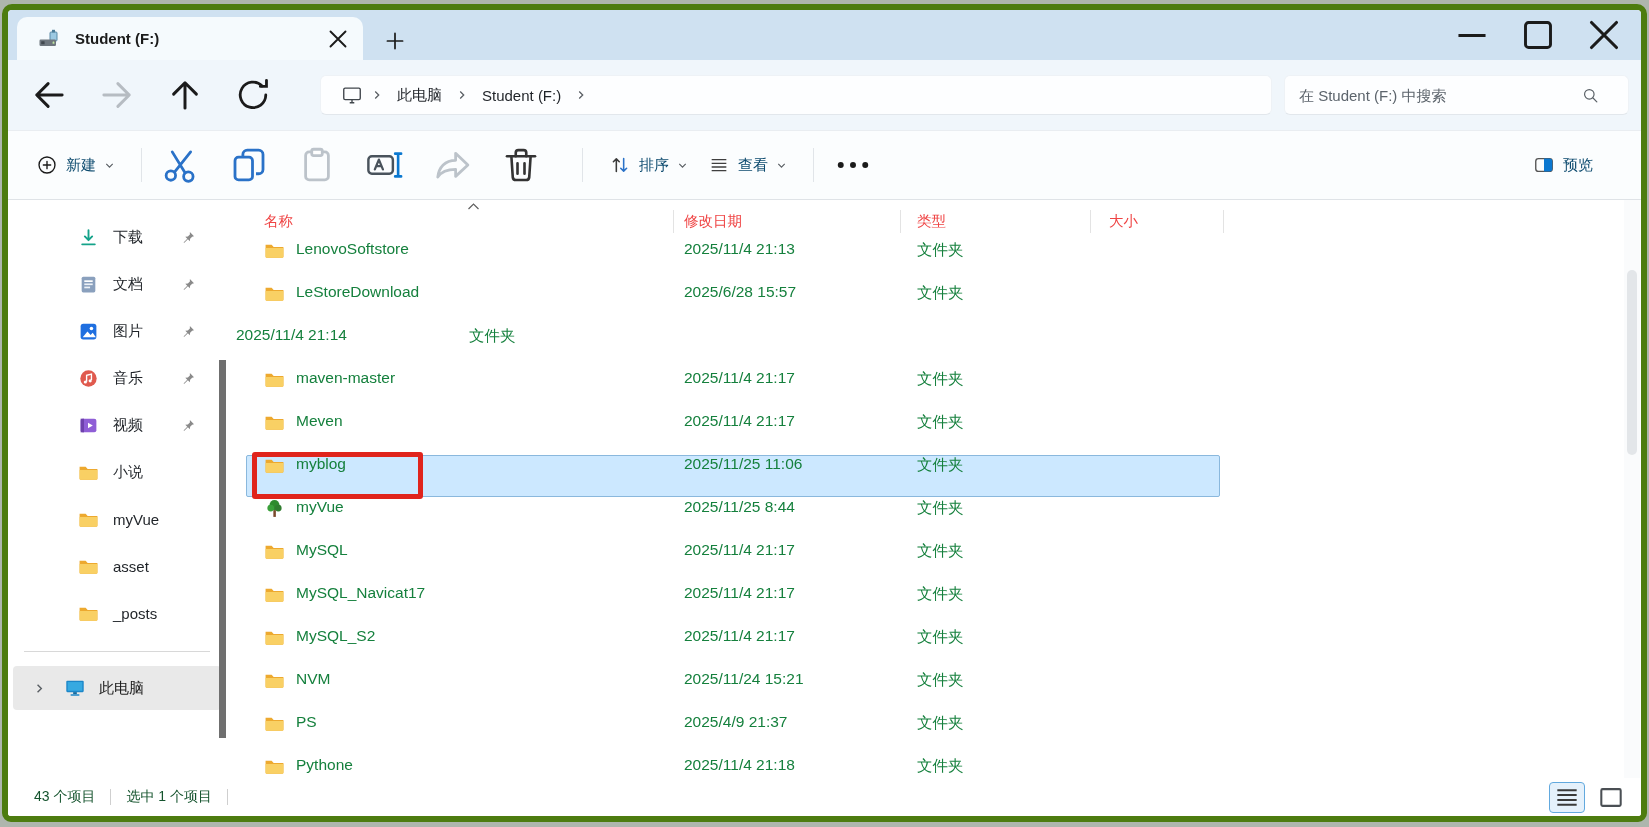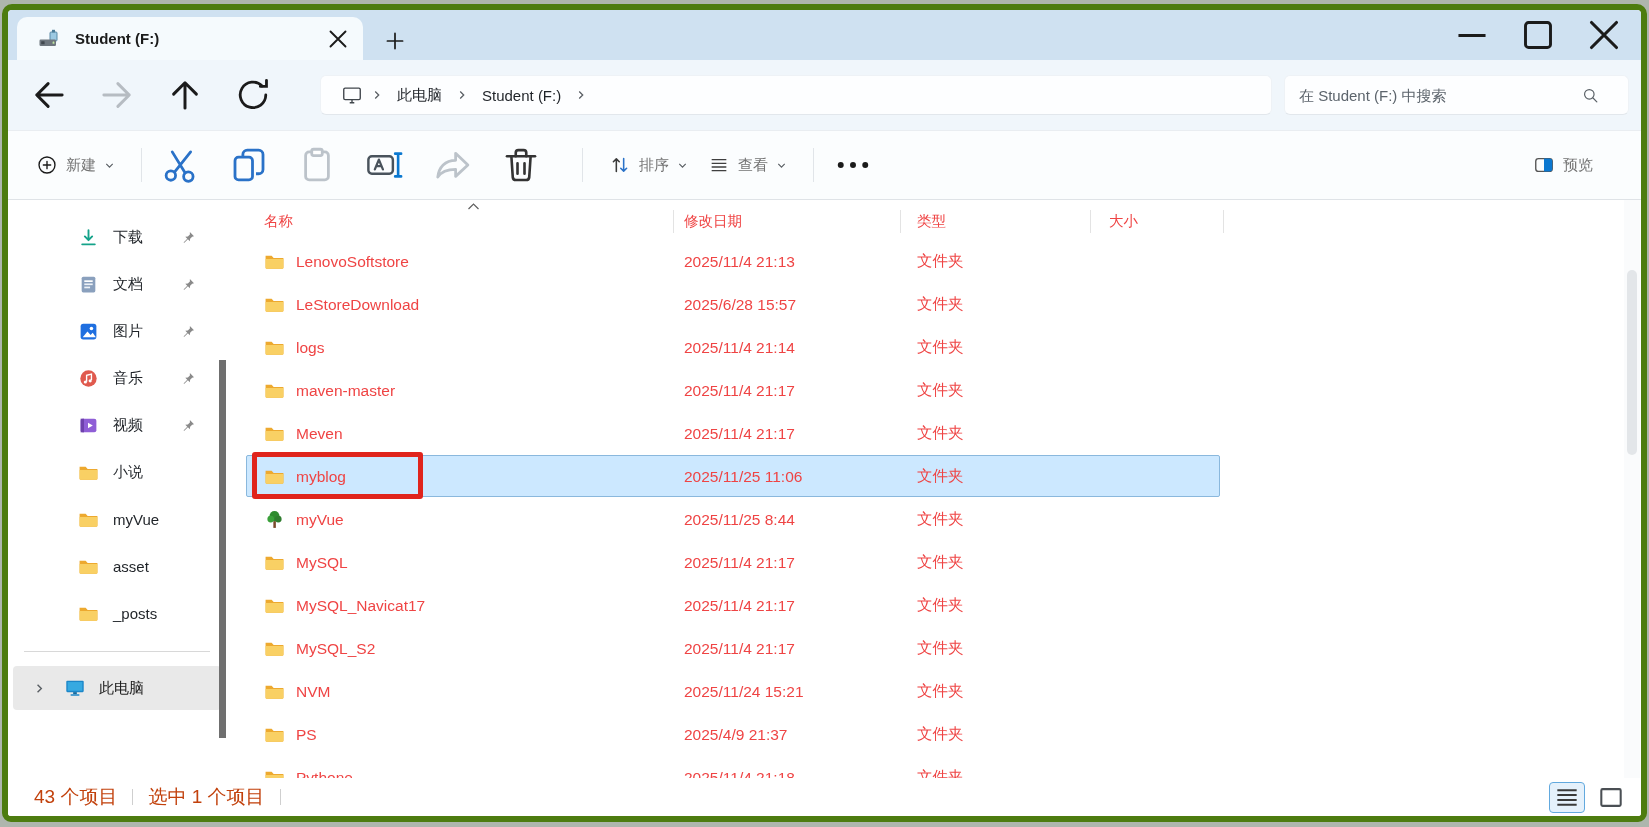--- a/index.html
+++ b/index.html
@@ -64,21 +64,21 @@
   }
   .searchbox input::placeholder { color:#5c646c; opacity:1; }
   .search-icon { width:19px; height:19px; margin-left:8px; margin-right:14px; flex:none; }
   
   .toolbar {
     height:70px; flex:none; background:#fbfdfe;
     border-top:1px solid #e9edf1; border-bottom:1px solid #dfe3e7;
     display:flex; align-items:center; padding:0 18px;
   }
   .tool-group { display:flex; align-items:center; gap:8px; padding:8px 10px; border-radius:5px; flex:none; }
-  .tool-label { font-size:15px; color:#737373; white-space:nowrap; }
+  .tool-label { font-size:15px; color:#0c4a6e; white-space:nowrap; }
   .tool-caret { width:11px; height:11px; }
   .tool-ico22 { width:22px; height:22px; display:block; }
   .tool-btn { width:46px; height:42px; border-radius:5px; display:flex; align-items:center; justify-content:center; margin-right:22px; flex:none; }
   .tool-btn svg { width:23px; height:23px; }
   .tool-sep { width:1px; height:34px; background:#e1e5e9; margin:0 16px; flex:none; }
   .toolbar-spacer { flex:1; }
   .preview-group { margin-right:20px; }
   
   .content { flex:1; display:flex; min-height:0; position:relative; background:#fff; }
   .sidebar { width:218px; flex:none; position:relative; padding-top:14px; }
@@ -99,33 +99,33 @@
   .hcell { position:relative; height:100%; display:flex; align-items:center; font-size:14.5px; color:#ef4444; }
   .hcell::after { content:''; position:absolute; right:0; top:8px; height:23px; width:1px; background:#e3e3e3; }
   .hc-name { width:448px; padding-left:38px; }
   .hc-date { width:227px; padding-left:10px; }
   .hc-type { width:190px; padding-left:16px; }
   .hc-size { width:133px; padding-left:18px; }
   .sort-caret { position:absolute; left:240px; top:0px; width:15px; height:9px; }
   .rows { position:relative; overflow:hidden; height:calc(100% - 40px); }
   .row { position:relative; display:flex; align-items:center; height:43px; }
   .sel-layer { position:absolute; left:20px; top:0px; width:974px; height:42px; background:#cce8ff; border:1px solid #8ab8dd; border-radius:2px; z-index:0; }
-  .cell { position:relative; z-index:1; display:flex; align-items:center; height:100%; font-size:15.5px; color:#ef4444; white-space:nowrap; }
+  .cell { position:relative; z-index:1; display:flex; align-items:flex-start; height:100%; font-size:15.5px; color:#15803d; white-space:nowrap; }
   .c-name { width:448px; padding-left:38px; }
   .c-name .ficon { width:21px; height:21px; flex:none; margin-right:11px; }
   .c-date { width:227px; padding-left:10px; }
   .c-type { width:190px; padding-left:16px; }
   .c-size { width:133px; padding-left:18px; }
   .red-box { position:absolute; left:26px; top:-3px; width:171px; height:47px; border:5px solid #e0241c; border-radius:3px; z-index:3; }
   .vscroll { position:absolute; right:1px; top:0; bottom:0; width:16px; background:#fafbfc; }
   .vscroll-thumb { position:absolute; left:3px; top:70px; width:10px; height:185px; background:#e3e6e9; border-radius:6px; }
   
   .statusbar {
     height:38px; flex:none; display:flex; align-items:center; padding:0 12px 0 26px;
-    background:#ffffff; font-size:19px; color:#c2410c;
+    background:#ffffff; font-size:14px; color:#14532d;
   }
   .status-text { white-space:nowrap; }
   .status-sep { width:1px; height:16px; background:#cfcfcf; margin:0 15px; }
   .status-spacer { flex:1; }
   .view-toggle { display:flex; align-items:center; gap:8px; }
   .vt-btn { width:36px; height:31px; border-radius:4px; display:flex; align-items:center; justify-content:center; }
   .vt-btn.active { background:#e5f1fb; border:1px solid #62a9de; }
   .vt-btn svg { width:18px; height:18px; }
 </style>
 </head>
@@ -512,29 +512,20 @@
                     <path d="M1.5 7.6 h17 v8 a1.2 1.2 0 0 1-1.2 1.2 H2.7 a1.2 1.2 0 0 1-1.2-1.2 z" fill="#f9d064"></path>
                   </svg>
                 </span>
                 <span>LeStoreDownload</span>
               </div>
               <div class="cell c-date">2025/6/28 15:57</div>
               <div class="cell c-type">文件夹</div>
               <div class="cell c-size"></div>
             </div>
             <div class="row">
-              <div class="cell c-name">
-                <span class="ficon">
-                  <svg viewBox="0 0 20 20" style="width: 100%; height: 100%; display: block;">
-                    <path d="M1.5 4.5 h5.8 l1.9 2.1 h9.3 v9 a1.2 1.2 0 0 1-1.2 1.2 H2.7 a1.2 1.2 0 0 1-1.2-1.2 z" fill="#eda92f"></path>
-                    <path d="M1.5 7.6 h17 v8 a1.2 1.2 0 0 1-1.2 1.2 H2.7 a1.2 1.2 0 0 1-1.2-1.2 z" fill="#f9d064"></path>
-                  </svg>
-                </span>
-                <span>logs</span>
-              </div>
               <div class="cell c-date">2025/11/4 21:14</div>
               <div class="cell c-type">文件夹</div>
               <div class="cell c-size"></div>
             </div>
             <div class="row">
               <div class="cell c-name">
                 <span class="ficon">
                   <svg viewBox="0 0 20 20" style="width: 100%; height: 100%; display: block;">
                     <path d="M1.5 4.5 h5.8 l1.9 2.1 h9.3 v9 a1.2 1.2 0 0 1-1.2 1.2 H2.7 a1.2 1.2 0 0 1-1.2-1.2 z" fill="#eda92f"></path>
                     <path d="M1.5 7.6 h17 v8 a1.2 1.2 0 0 1-1.2 1.2 H2.7 a1.2 1.2 0 0 1-1.2-1.2 z" fill="#f9d064"></path>

